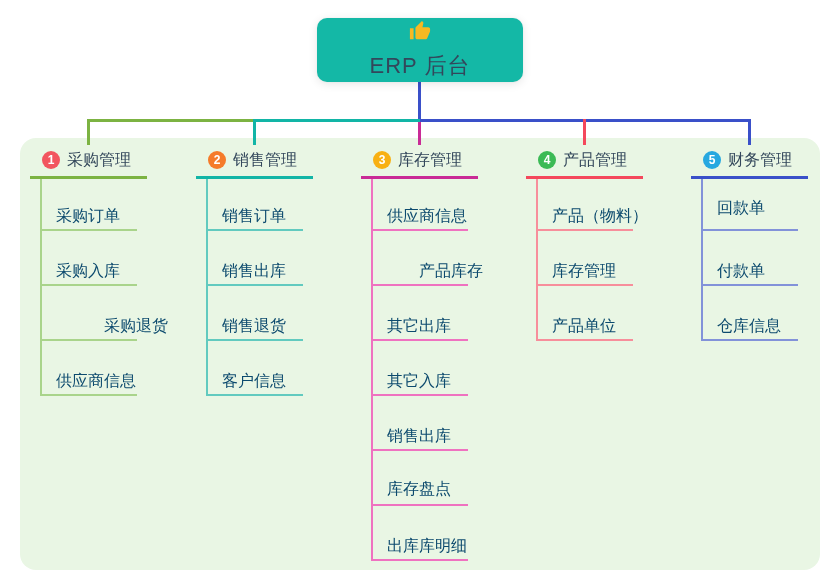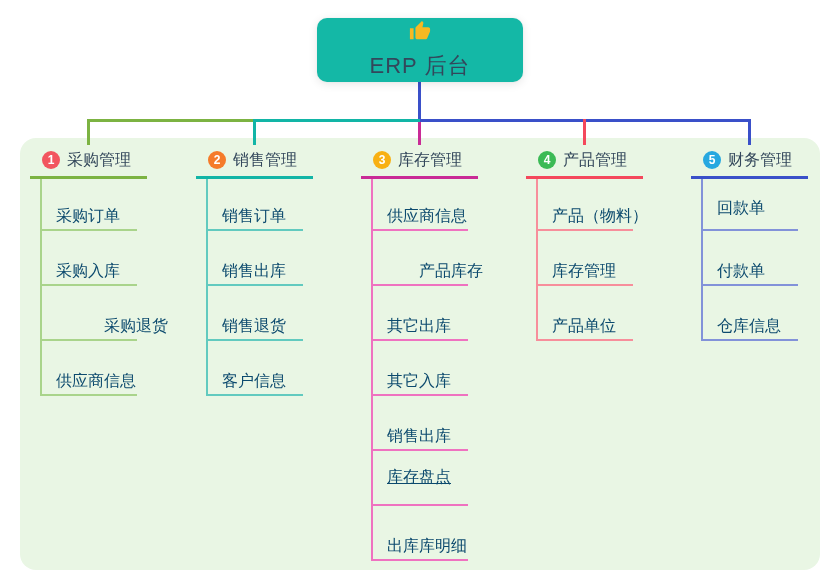--- a/index.html
+++ b/index.html
@@ -107,21 +107,21 @@
     <div class="child" style="top:28px;">供应商信息</div>
     <div class="cline" style="top: 50px; background: rgb(239, 114, 192);"></div>
     <div class="child" style="top:83px;margin-left:32px;">产品库存</div>
     <div class="cline" style="top: 105px; background: rgb(239, 114, 192);"></div>
     <div class="child" style="top:138px;">其它出库</div>
     <div class="cline" style="top: 160px; background: rgb(239, 114, 192);"></div>
     <div class="child" style="top:193px;">其它入库</div>
     <div class="cline" style="top: 215px; background: rgb(239, 114, 192);"></div>
     <div class="child" style="top:248px;">销售出库</div>
     <div class="cline" style="top: 270px; background: rgb(239, 114, 192);"></div>
-    <div class="child" style="top:289px;text-decoration:underline;">库存盘点</div>
+    <div class="child" style="top:301px;">库存盘点</div>
     <div class="cline" style="top: 325px; background: rgb(239, 114, 192);"></div>
     <div class="child" style="top:358px;">出库库明细</div>
     <div class="cline" style="top: 380px; background: rgb(239, 114, 192);"></div>
   </div>
 </div>
 
 <div class="branch" style="left:526px;">
   <div class="bhead">
     <span class="badge" style="background: rgb(59, 186, 85);">4</span>
     <span class="blabel">产品管理</span>

